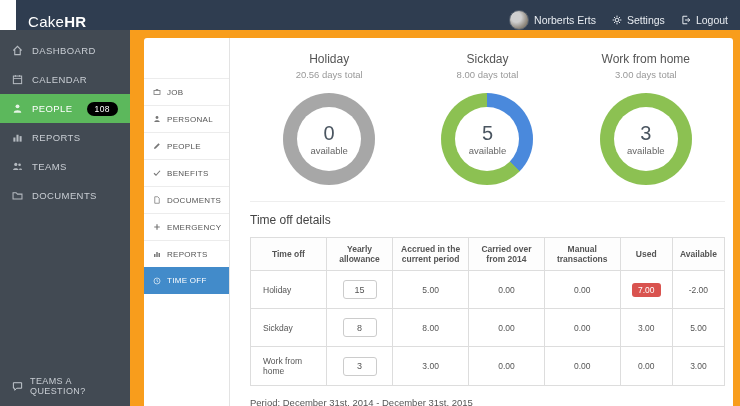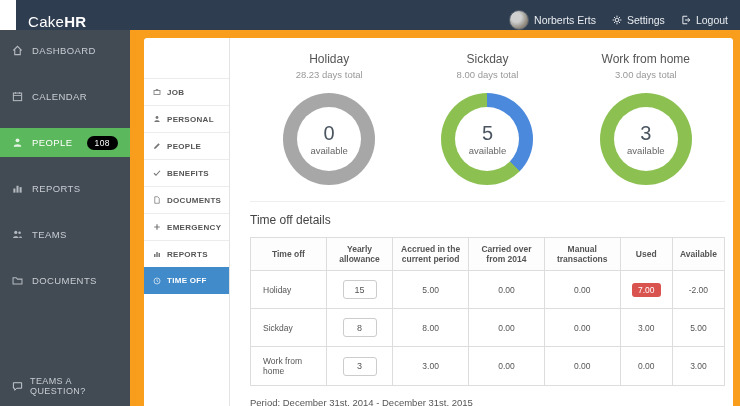--- a/index.html
+++ b/index.html
@@ -11,34 +11,34 @@
   .logo { padding:0 12px; font-size:15px; letter-spacing:.3px; }
   .logo .bold { font-weight:bold; }
   .topbar-right { margin-left:auto; display:flex; align-items:center; gap:16px; padding-right:12px; font-size:10.5px; }
   .tb-item { display:flex; align-items:center; gap:5px; cursor:pointer; color:#e8ecf1; }
   .avatar { width:20px; height:20px; border-radius:50%; background:radial-gradient(circle at 35% 35%, #cfcfcf 0 30%, #8a8378 70%, #6e675e 100%); border:1px solid #55606e; }
 
   
   .app { display:flex; height:376px; }
 
   
-  .sidebar { width:130px; background:#424a53; color:#c9ced4; display:flex; flex-direction:column; padding-top:6px; flex:none;gap:17px; }
+  .sidebar { width:130px; background:#424a53; color:#c9ced4; display:flex; flex-direction:column; padding-top:6px; flex:none; }
   .side-item { height:29px; display:flex; align-items:center; gap:9px; padding:0 12px; font-size:9.5px; letter-spacing:.4px; cursor:pointer; }
   .side-item svg { flex:none; opacity:.85; }
   .side-item.active { background:#5cb85c; color:#fff; }
   .side-badge { margin-left:auto; background:#000000; color:#fff; border-radius:9px; padding:2px 8px; font-size:8.5px; }
   .side-footer { margin-top:auto; padding:10px 12px; font-size:9px; letter-spacing:.4px; display:flex; align-items:center; gap:7px; cursor:pointer; }
 
   
   .main { flex:1; background:#f89d1c; padding:8px 7px 0 14px; }
   .card { background:#fff; height:368px; display:flex; border-radius:3px 3px 0 0; overflow:hidden; }
 
   
   .subnav { width:86px; border-right:1px solid #e3e3e3; padding-top:40px; flex:none; }
-  .subnav-item { height:27px; display:flex; align-items:center; gap:6px; padding:0 9px; font-size:8px; font-weight:bold; color:#555; letter-spacing:.3px; border-top:1px solid #ececec; cursor:pointer; }
+  .subnav-item { height:27px; display:flex; align-items:center; gap:6px; padding:0 9px; font-size:8px; font-weight:normal; color:#555; letter-spacing:.3px; border-top:1px solid #ececec; cursor:pointer; }
   .subnav-item:last-child { border-bottom:1px solid #ececec; }
   .subnav-item svg { flex:none; opacity:.8; }
   .subnav-item.active { background:#428bca; border-color:#428bca; color:#fff; }
 
   
   .content { flex:1; padding:14px 8px 0 20px; overflow:hidden; }
 
   .donut-row { display:flex; }
   .donut-col { flex:1; text-align:center; }
   .donut-title { font-size:12px; color:#555; }
@@ -247,21 +247,21 @@
             </span>
           <span>TIME OFF</span>
         </div>
       </div>
 
       <div class="content">
 
         <div class="donut-row">
           <div class="donut-col">
             <div class="donut-title">Holiday</div>
-            <div class="donut-sub">28.23 days total</div>
+            <div class="donut-sub">20.56 days total</div>
             <div class="donut" style="background: conic-gradient(rgb(167, 167, 167) 0%, rgb(167, 167, 167) 100%);">
               <div class="hole">
                   <span class="val">0</span>
                   <span class="avail">available</span>
                 </div>
             </div>
           </div>
           <div class="donut-col">
             <div class="donut-title">Sickday</div>
             <div class="donut-sub">8.00 days total</div>

